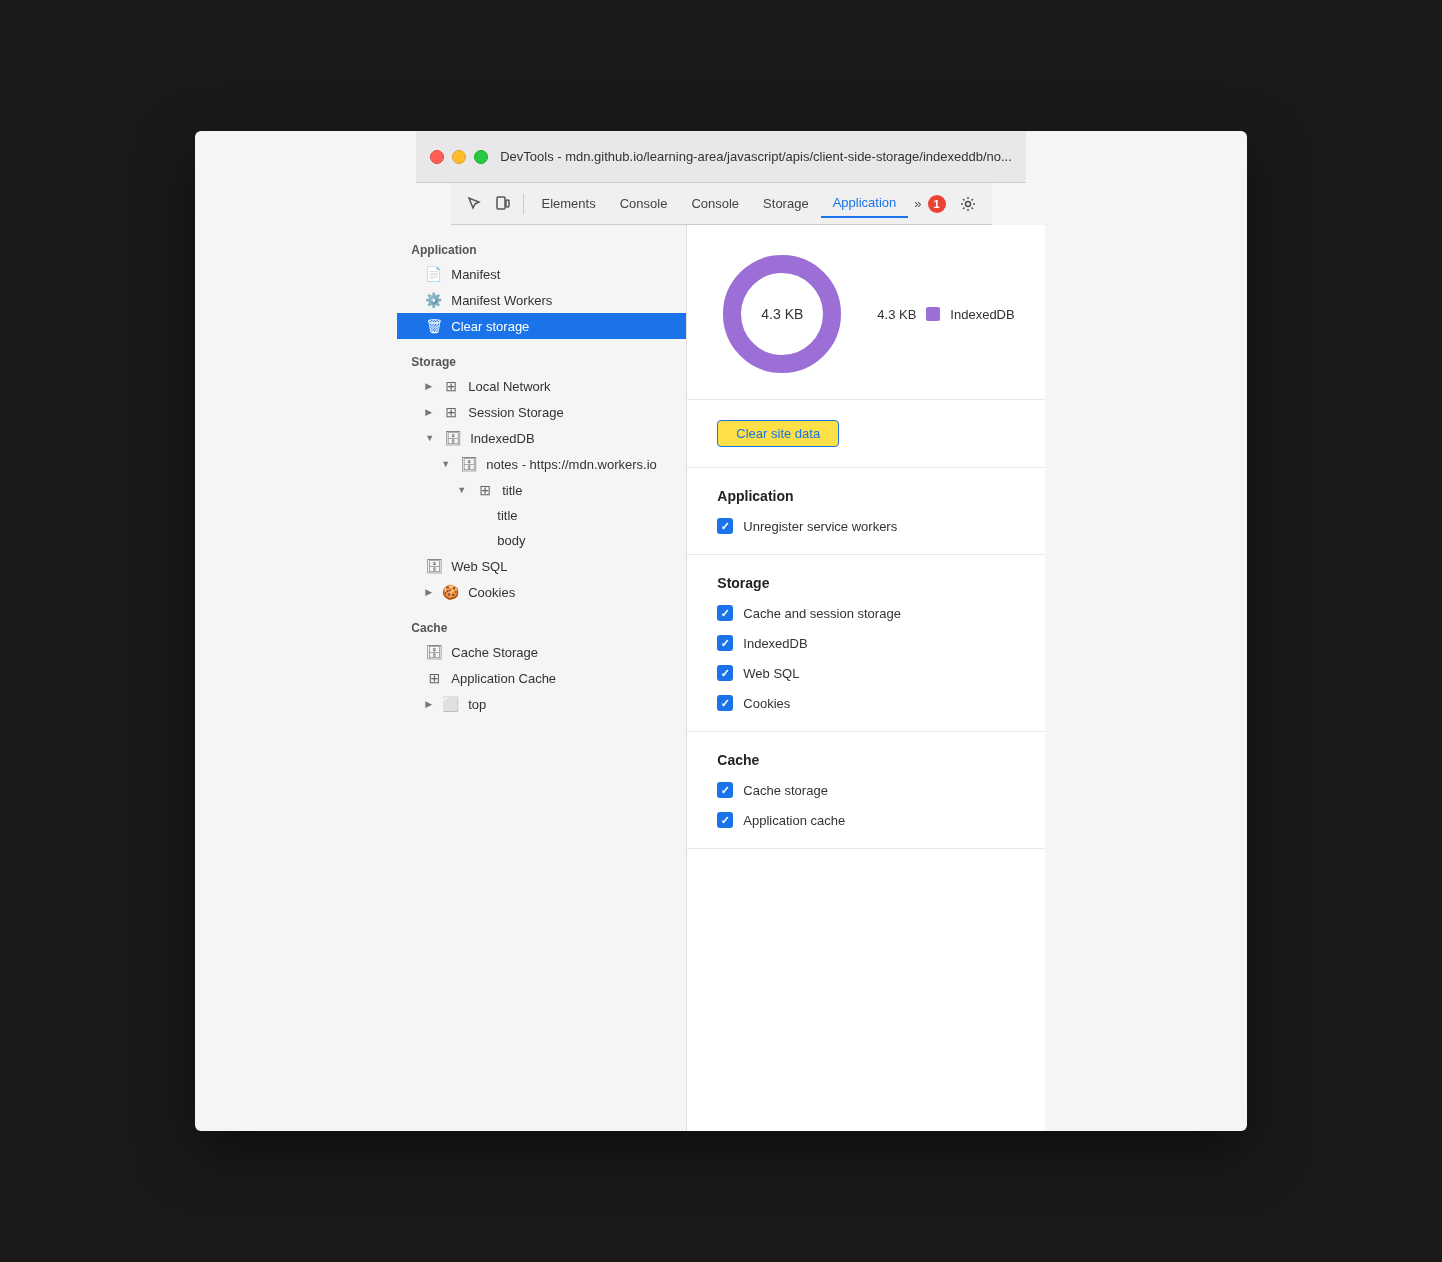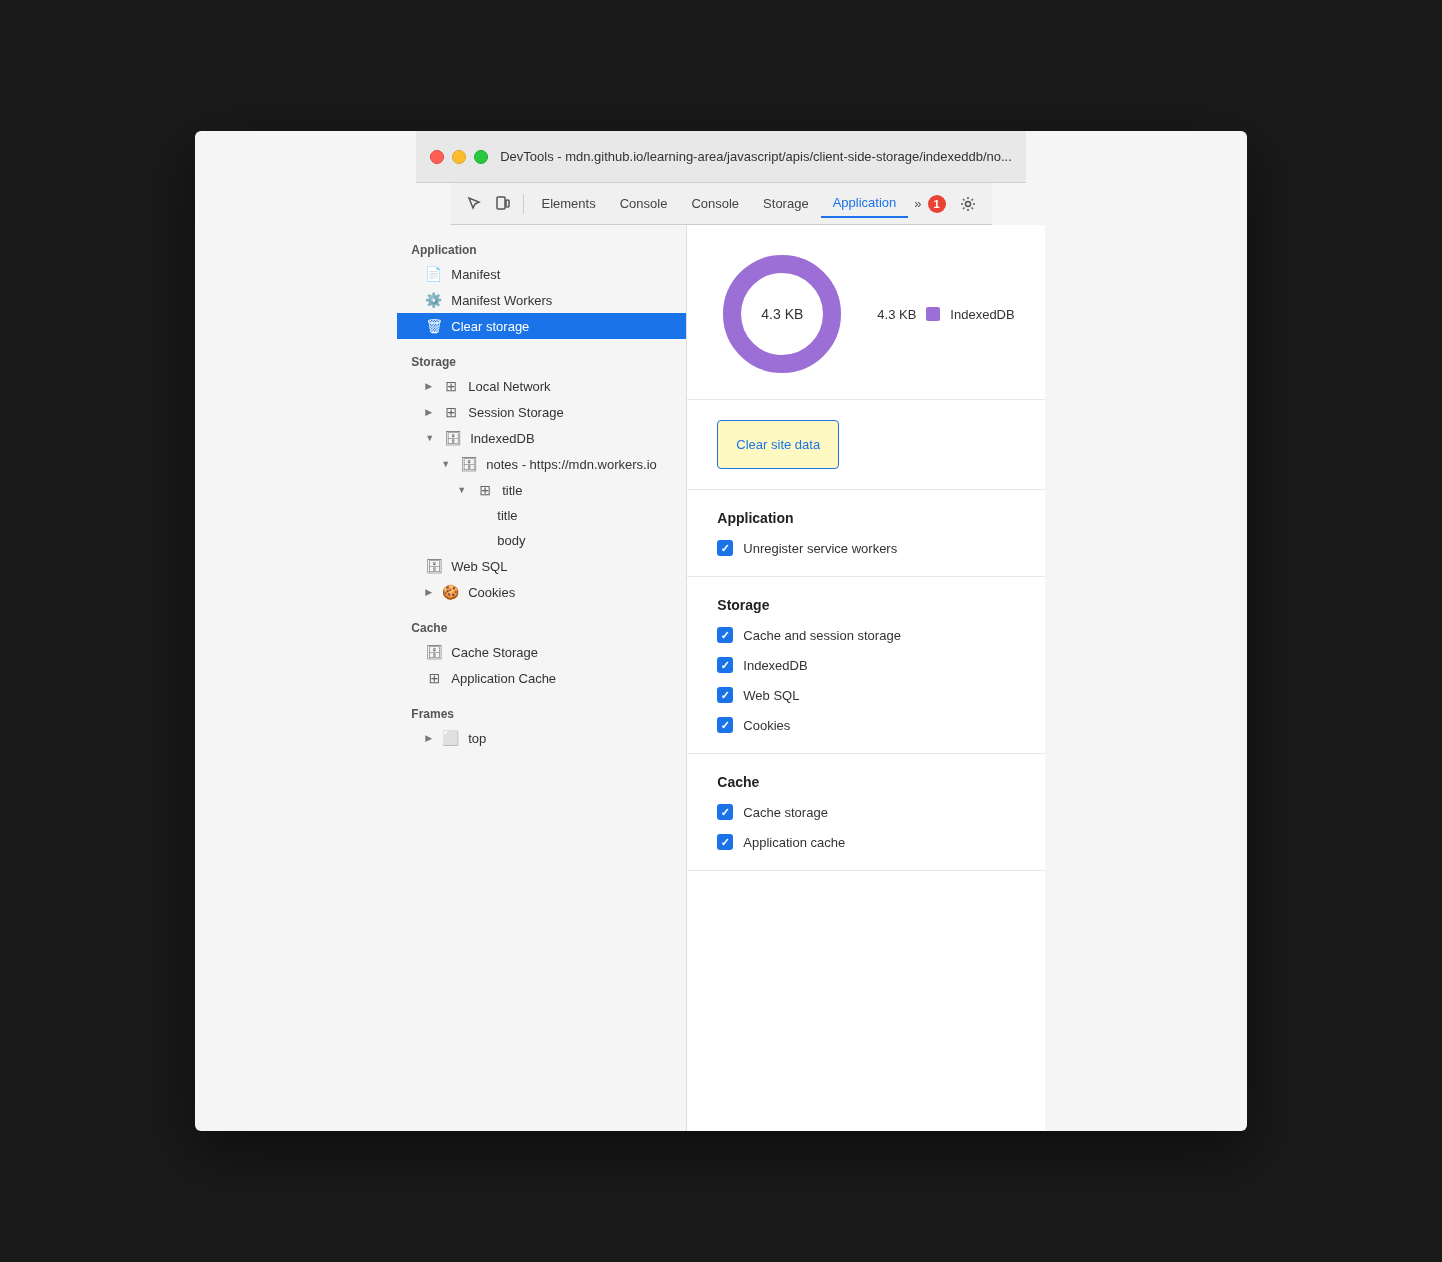--- a/index.html
+++ b/index.html
@@ -212,23 +212,23 @@
       height: 14px;
       border-radius: 2px;
     }
     
     .clear-section {
       padding: 20px 30px;
       border-bottom: 1px solid #e8e8e8;
     }
     .clear-btn {
       border: 1px solid #1a73e8;
-      background: #fef9c3;
+      background: #fde047;
       color: #1a73e8;
-      padding: 16px 18px;
+      padding: 5px 18px;
       font-size: 13px;
       border-radius: 4px;
       cursor: pointer;
     }
     
     .settings-section {
       padding: 20px 30px;
       border-bottom: 1px solid #e8e8e8;
     }
     .settings-section-title {
@@ -385,21 +385,20 @@
       <div class="sidebar-section-label" style="margin-top:8px;">Cache</div>
       <div class="sidebar-item sidebar-item-indent1">
         <span class="sidebar-icon">🗄</span>
         <span>Cache Storage</span>
       </div>
       <div class="sidebar-item sidebar-item-indent1">
         <span class="sidebar-icon">⊞</span>
         <span>Application Cache</span>
       </div>
 
-      <div class="sidebar-section-label" style="margin-top:8px;">Frames</div>
       <div class="sidebar-item sidebar-item-indent1">
         <span class="triangle">▶</span>
         <span class="sidebar-icon">⬜</span>
         <span>top</span>
       </div>
     </div>
 
     <div class="content">
 
       <div class="chart-section">

